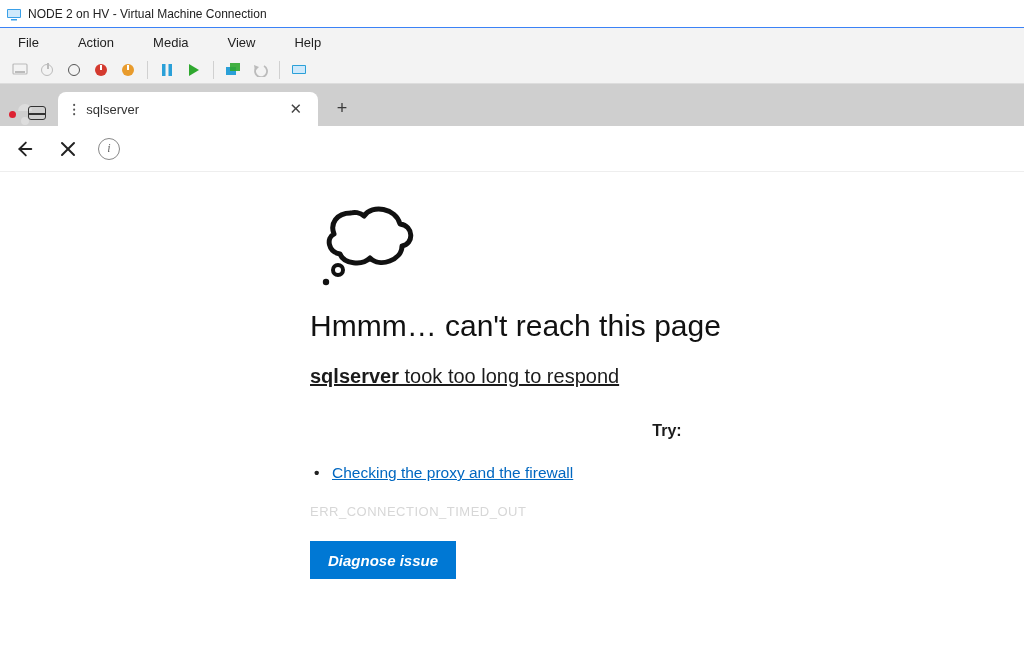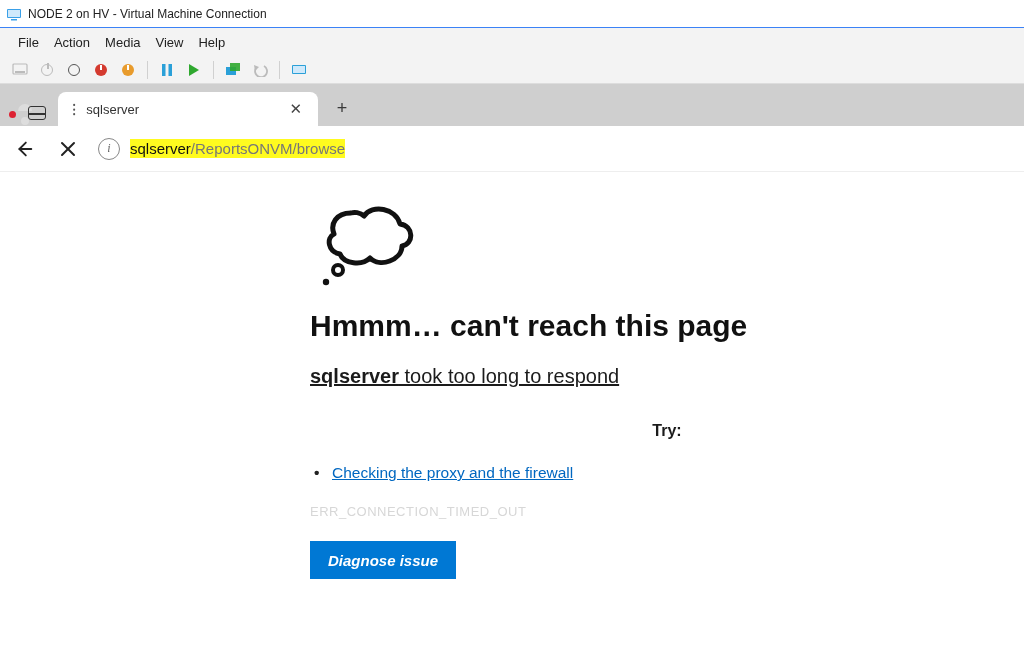--- a/index.html
+++ b/index.html
@@ -21,21 +21,21 @@
     padding: 0 6px;
     background: #fff;
     border-bottom: 1px solid #3b82f6;
   }
   .titlebar .app-icon { width: 16px; height: 16px; margin-right: 6px; display:flex; align-items:center; justify-content:center;}
   .titlebar .title { font-size: 12px; color: #222; }
   
   .menubar {
     display: flex;
     align-items: center;
-    gap: 15px;
+    gap: 39px;
     height: 28px;
     padding: 0 18px;
     background: #f3f3f3;
     font-size: 13px;
     color: #222;
   }
   .menubar .menu-item { cursor: default; }
   
   .vmtoolbar {
     display: flex;
@@ -90,21 +90,21 @@
   .nav-icon{width:28px;height:28px;display:flex;align-items:center;justify-content:center;color:#2b2b2b;}
   .arrow-back svg{transform:none;}
   .addrbar{flex:0 0 auto;display:flex;align-items:center;height:32px;border-radius:16px;background:#fff;padding:0 4px 0 0;}
   .addrbar .info-icon{width:22px;height:22px;border:1.5px solid #888;border-radius:50%;display:flex;align-items:center;justify-content:center;font-size:12px;color:#666;margin-right:10px;font-style:italic;font-family:Georgia,serif;}
   .url-text{font-size:15px;}
   .url-host{background:#fffb1f;color:#111;padding:1px 0;}
   .url-path{background:#fffb1f;color:#777;padding:1px 0;}
   
   .errpage{padding:26px 0 0 310px;}
   .thought-icon{margin-bottom:18px;margin-left:6px;}
-  .err-h1{font-size:30px;font-weight:700;margin:12px 0 22px 0;color:#111;}
+  .err-h1{font-size:30px;font-weight:400;margin:12px 0 22px 0;color:#111;}
   .err-sub{font-size:20px;margin-bottom:34px;text-decoration:underline;}
   .err-sub b{font-weight:700;}
   .try-label{font-size:16px;font-weight:700;margin-bottom:24px;text-align:center;}
   .try-list{list-style:none;padding:0;margin:0 0 22px 0;}
   .try-list li{font-size:15.5px;margin:14px 0;padding-left:22px;position:relative;color:#222;}
   .try-list li::before{content:"•";position:absolute;left:4px;top:0;font-weight:700;color:#222;}
   .try-list a{color:#0067c0;text-decoration:underline;}
   .errcode{color:#d7d7d7;font-size:13px;letter-spacing:0.5px;margin-bottom:22px;}
   .btnrow{display:flex;gap:22px;}
   .btn{display:inline-flex;align-items:center;justify-content:center;height:38px;padding:0 18px;font-size:15px;border:none;cursor:default;font-style:italic;}
@@ -215,23 +215,20 @@
       </svg>
   </span>
   <span class="nav-icon" title="Stop">
     <svg width="18" height="18" viewBox="0 0 18 18">
         <line x1="3" y1="3" x2="15" y2="15" stroke="#222" stroke-width="2" stroke-linecap="round"></line>
         <line x1="15" y1="3" x2="3" y2="15" stroke="#222" stroke-width="2" stroke-linecap="round"></line>
       </svg>
   </span>
   <div class="addrbar">
     <span class="info-icon">i</span>
-    <span class="url-text">
-      <span class="url-host">sqlserver</span><span class="url-path">/ReportsONVM/browse</span>
-    </span>
   </div>
 </div>
 
 <div class="errpage">
   <div class="thought-icon">
     <svg width="110" height="90" viewBox="0 0 110 90">
       <path d="M35 15 C20 15 14 26 18 36 C10 40 12 54 24 56 C28 66 46 68 54 60 C64 70 86 62 86 48 C98 46 98 28 84 26 C80 10 56 6 48 18 C44 14 38 14 35 15 Z" fill="none" stroke="#111" stroke-width="5" stroke-linejoin="round"></path>
       <circle cx="22" cy="72" r="5" fill="none" stroke="#111" stroke-width="4"></circle>
       <circle cx="10" cy="84" r="3.2" fill="#111"></circle>
     </svg>

